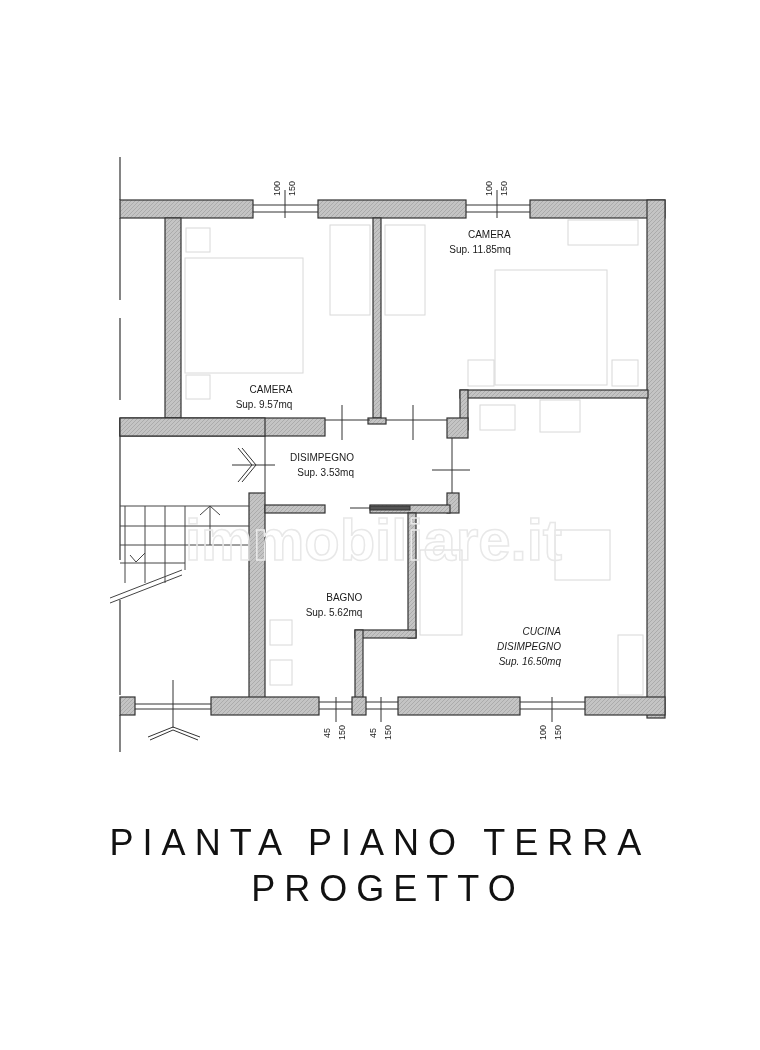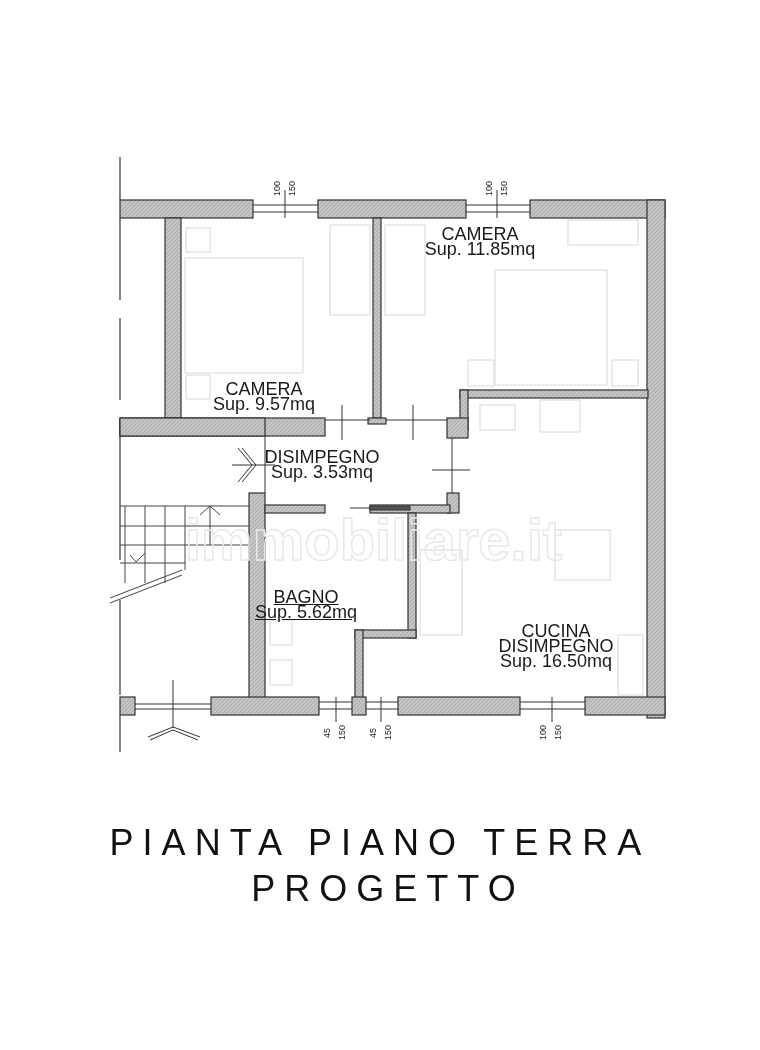--- a/index.html
+++ b/index.html
@@ -1,18 +1,18 @@
 <!DOCTYPE html>
 <html><head>
   <meta charset="utf-8">
   <style>
     html, body { margin: 0; padding: 0; background: #ffffff; }
     body { width: 760px; height: 1050px; position: relative; overflow: hidden; font-family: "Liberation Sans", sans-serif; }
     .plan { position: absolute; left: 0; top: 0; width: 760px; height: 1050px; }
-    .room-label { position: absolute; text-align: center; color: #1a1a1a; font-size: 18px; line-height: 15px; transform: translateX(-50%); white-space: nowrap; }
+    .room-label { position: absolute; text-align: right; color: #1a1a1a; font-size: 10px; line-height: 15px; transform: translateX(-50%); white-space: nowrap; }
     .dim { position: absolute; font-size: 9px; color: #222; transform: rotate(-90deg); transform-origin: left top; white-space: nowrap; }
     .title { position: absolute; left: 0; width: 760px; text-align: center; color: #111; font-size: 36px; letter-spacing: 9px; font-family: "Liberation Sans", sans-serif; }
   </style>
 </head>
 <body>
 
 <div class="plan">
   <svg width="760" height="1050" viewBox="0 0 760 1050" xmlns="http://www.w3.org/2000/svg">
     <defs>
       <pattern id="hatch" patternUnits="userSpaceOnUse" width="4" height="4">
@@ -153,25 +153,25 @@
     <div>Sup. 9.57mq</div>
   </div>
   <div class="room-label" style="left:480px; top:227px;">
     <div>CAMERA</div>
     <div>Sup. 11.85mq</div>
   </div>
   <div class="room-label" style="left:322px; top:450px;">
     <div>DISIMPEGNO</div>
     <div>Sup. 3.53mq</div>
   </div>
-  <div class="room-label" style="left:306px; top:590px;text-decoration:underline;">
+  <div class="room-label" style="left:334px; top:590px;">
     <div>BAGNO</div>
     <div>Sup. 5.62mq</div>
   </div>
-  <div class="room-label" style="left:556px; top:624px;">
+  <div class="room-label" style="left:529px; top:624px;font-style:italic;">
     <div>CUCINA</div>
     <div>DISIMPEGNO</div>
     <div>Sup. 16.50mq</div>
   </div>
 
   
   <div class="dim" style="left:272px; top:196px;">100</div>
   <div class="dim" style="left:287px; top:196px;">150</div>
   <div class="dim" style="left:484px; top:196px;">100</div>
   <div class="dim" style="left:499px; top:196px;">150</div>

